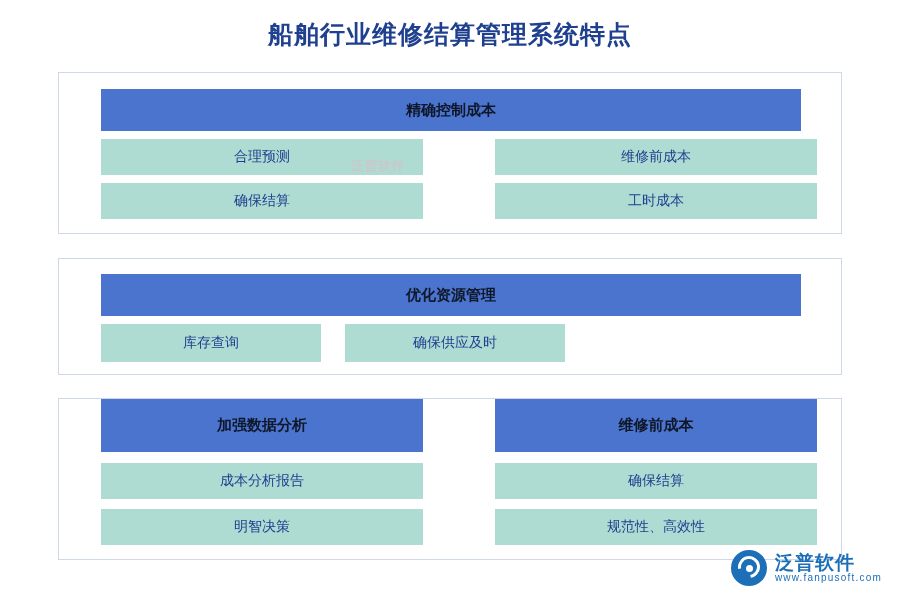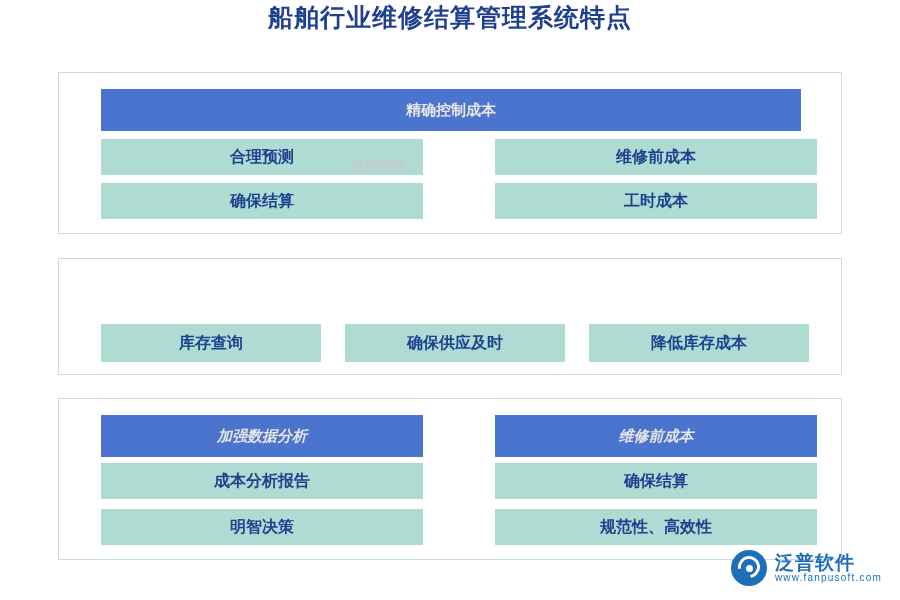--- a/index.html
+++ b/index.html
@@ -19,50 +19,50 @@
     width: 900px;
     height: 600px;
     box-sizing: border-box;
   }
   .title {
     text-align: center;
     color: #1f3f8f;
     font-size: 25px;
     font-weight: bold;
     letter-spacing: 1px;
-    padding-top: 1px;
+    padding-top: 18px;
     padding-bottom: 10px;
   }
   .section {
     position: absolute;
     left: 58px;
     width: 784px;
     border: 1px solid #cfd8e8;
     box-sizing: border-box;
     background: #ffffff;
   }
   #section-1 { top: 72px; height: 162px; }
   #section-2 { top: 258px; height: 117px; }
   #section-3 { top: 398px; height: 162px; }
 
   .band {
     background: #4a74cd;
-    color: #e5e5e5;
+    color: #0f172a;
     font-size: 15px;
     font-weight: bold;
     display: flex;
     align-items: center;
     justify-content: center;
     box-sizing: border-box;
   }
   .chip {
     background: #aedbd2;
     color: #1f3f8f;
-    font-size: 16px;
-    font-weight: bold;
+    font-size: 14px;
+    font-weight: normal;
     display: flex;
     align-items: center;
     justify-content: center;
     box-sizing: border-box;
   }
 
   
   .s1-head {
     position: absolute;
     left: 42px;
@@ -95,24 +95,23 @@
   }
   .s2-chip.c1 { left: 42px; }
   .s2-chip.c2 { left: 286px; }
   .s2-chip.c3 { left: 530px; }
 
   
   .s3-col-left { left: 42px; }
   .s3-col-right { left: 436px; }
   .s3-head {
     position: absolute;
-    top: 16px;
-    width: 322px;
-    height: 42px;
-    font-style: italic;
+    top: 0;
+    width: 322px;
+    height: 53px;
   }
   .s3-row1 {
     position: absolute;
     top: 64px;
     width: 322px;
     height: 36px;
   }
   .s3-row2 {
     position: absolute;
     top: 110px;
@@ -206,23 +205,23 @@
 
     <div class="s1-col right">
       <div class="chip s1-row1">维修前成本</div>
       <div class="chip s1-row2">工时成本</div>
     </div>
 
     <div class="watermark-text">泛普软件</div>
   </div>
 
   <div class="section" id="section-2">
+    <div class="band s2-head">优化资源管理</div>
     <div class="chip s2-chip c1">库存查询</div>
     <div class="chip s2-chip c2">确保供应及时</div>
-    <div class="chip s2-chip c3">降低库存成本</div>
   </div>
 
   <div class="section" id="section-3">
     <div class="s1-col s3-col-left">
       <div class="band s3-head">加强数据分析</div>
       <div class="chip s3-row1">成本分析报告</div>
       <div class="chip s3-row2">明智决策</div>
     </div>
     <div class="s1-col s3-col-right">
       <div class="band s3-head">维修前成本</div>

